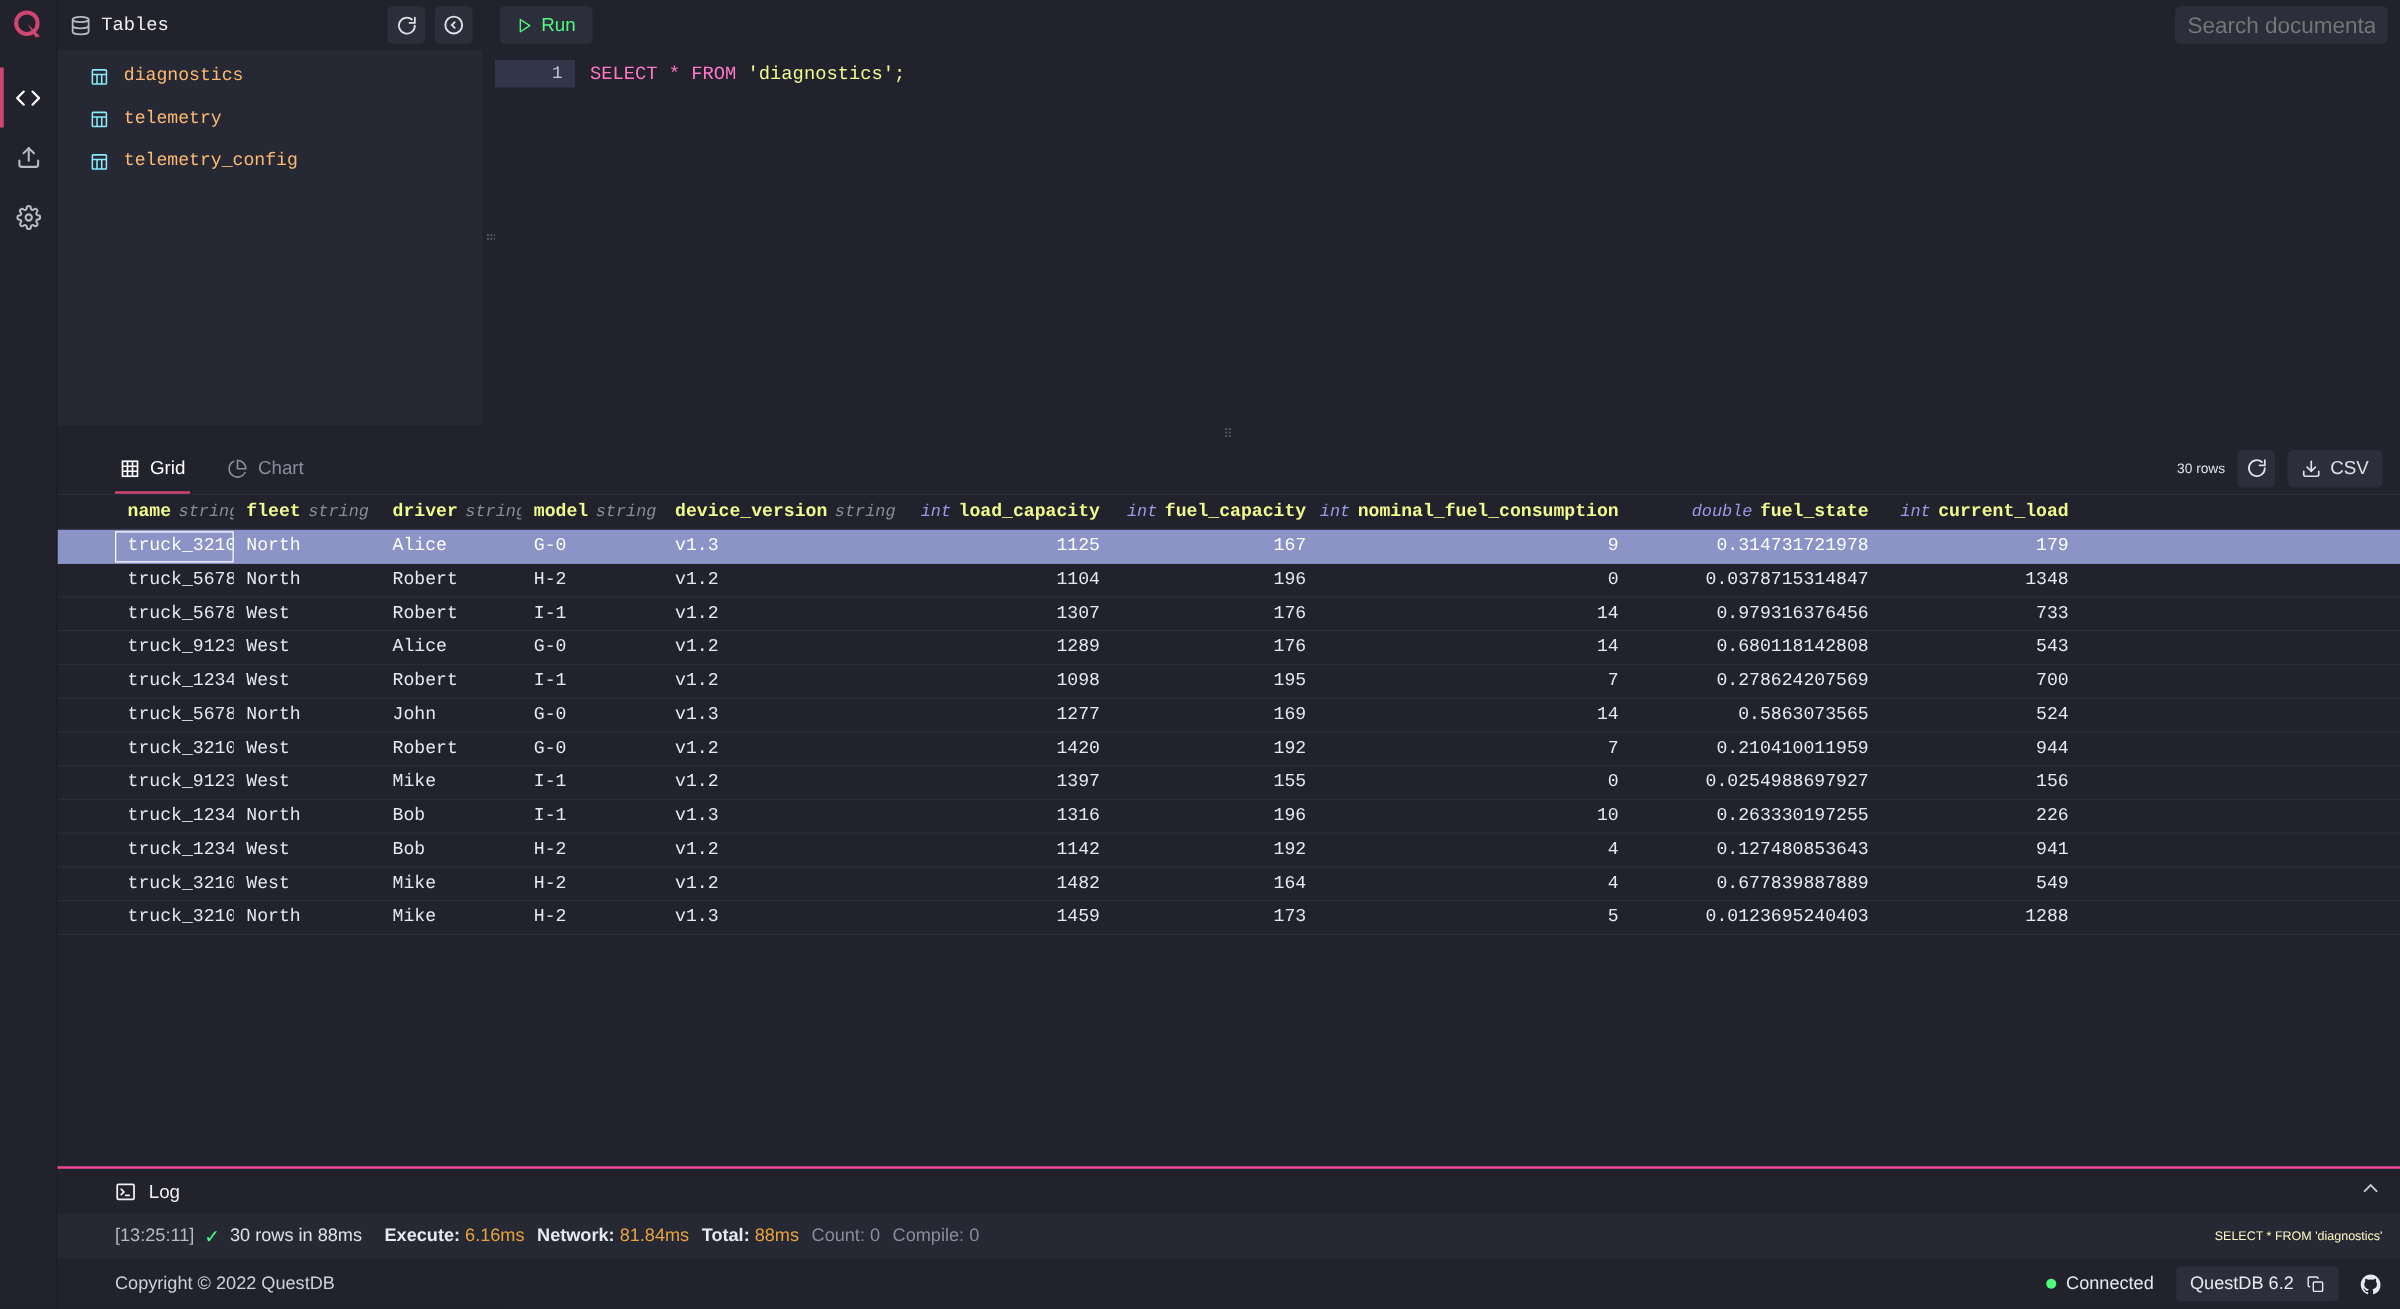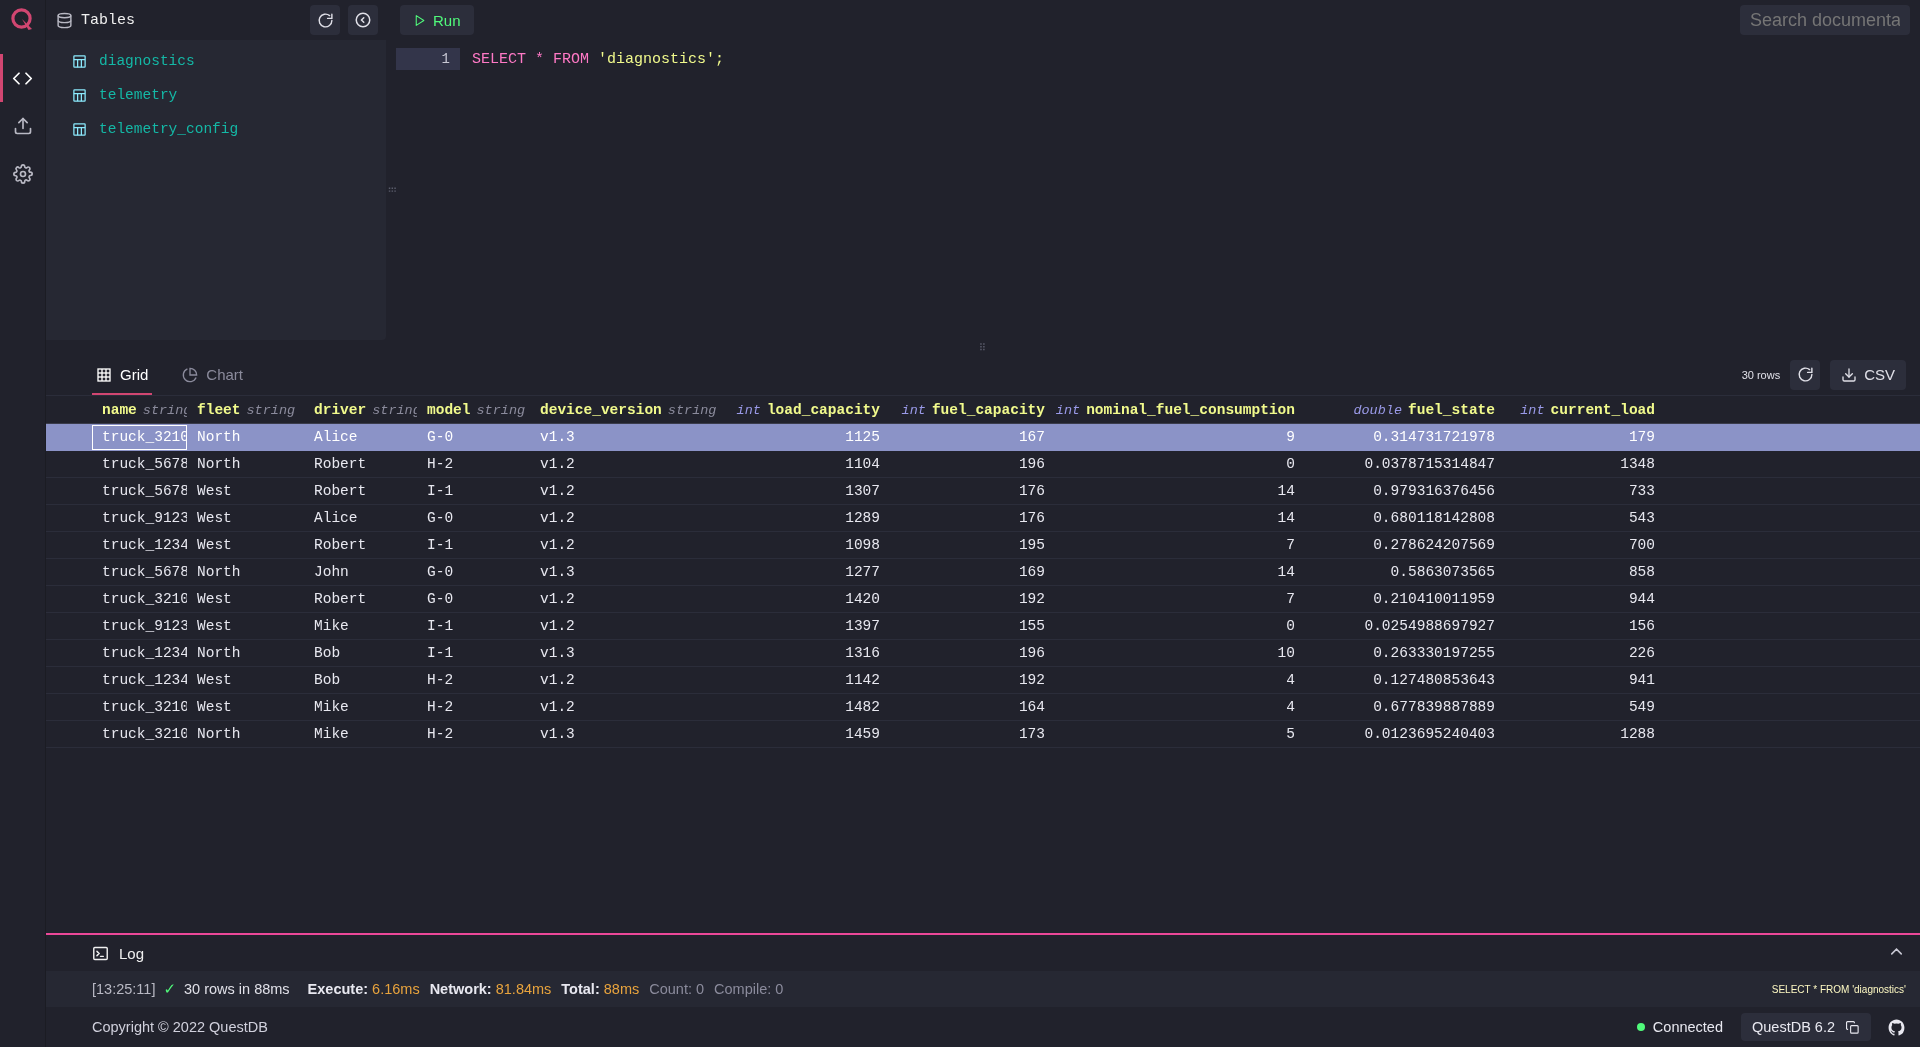--- a/index.html
+++ b/index.html
@@ -70,21 +70,21 @@
   .editor-row { flex: 0 0 300px; display: flex; min-height: 0; }
   .tables-panel {
     width: 340px; flex: 0 0 340px; background: #262833;
     margin-left: 0; position: relative;
     border-radius: 0 0 4px 0;
     padding-top: 4px;
   }
   .tbl-item {
     display: flex; align-items: center; gap: 12px;
     height: 34px; padding-left: 26px; cursor: pointer;
-    color: #14b8a6; font-family: "Liberation Mono", monospace;
+    color: #fdba74; font-family: "Liberation Mono", monospace;
     font-size: 14.5px;
   }
   .tbl-icon { color: #8be9fd; display: flex; }
   .v-split {
     flex: 0 0 10px; display: flex; align-items: center;
     justify-content: center; cursor: col-resize; color: #5a5c6b;
     font-size: 9px; letter-spacing: 0; line-height: 4px;
   }
   .dots-v { writing-mode: vertical-rl; font-size: 10px; }
   .code-area {
@@ -481,21 +481,21 @@
             <div class="grow">
               <div class="gcell first" style="width: 95px; flex: 0 0 95px;">truck_5678</div>
               <div class="gcell" style="width: 117px; flex: 0 0 117px;">North</div>
               <div class="gcell" style="width: 113px; flex: 0 0 113px;">John</div>
               <div class="gcell" style="width: 113px; flex: 0 0 113px;">G-0</div>
               <div class="gcell" style="width: 200px; flex: 0 0 200px;">v1.3</div>
               <div class="gcell num" style="width: 160px; flex: 0 0 160px;">1277</div>
               <div class="gcell num" style="width: 165px; flex: 0 0 165px;">169</div>
               <div class="gcell num" style="width: 250px; flex: 0 0 250px;">14</div>
               <div class="gcell num" style="width: 200px; flex: 0 0 200px;">0.5863073565</div>
-              <div class="gcell num" style="width: 160px; flex: 0 0 160px;">858</div>
+              <div class="gcell num" style="width: 160px; flex: 0 0 160px;">524</div>
             </div>
             <div class="grow">
               <div class="gcell first" style="width: 95px; flex: 0 0 95px;">truck_3210</div>
               <div class="gcell" style="width: 117px; flex: 0 0 117px;">West</div>
               <div class="gcell" style="width: 113px; flex: 0 0 113px;">Robert</div>
               <div class="gcell" style="width: 113px; flex: 0 0 113px;">G-0</div>
               <div class="gcell" style="width: 200px; flex: 0 0 200px;">v1.2</div>
               <div class="gcell num" style="width: 160px; flex: 0 0 160px;">1420</div>
               <div class="gcell num" style="width: 165px; flex: 0 0 165px;">192</div>
               <div class="gcell num" style="width: 250px; flex: 0 0 250px;">7</div>

